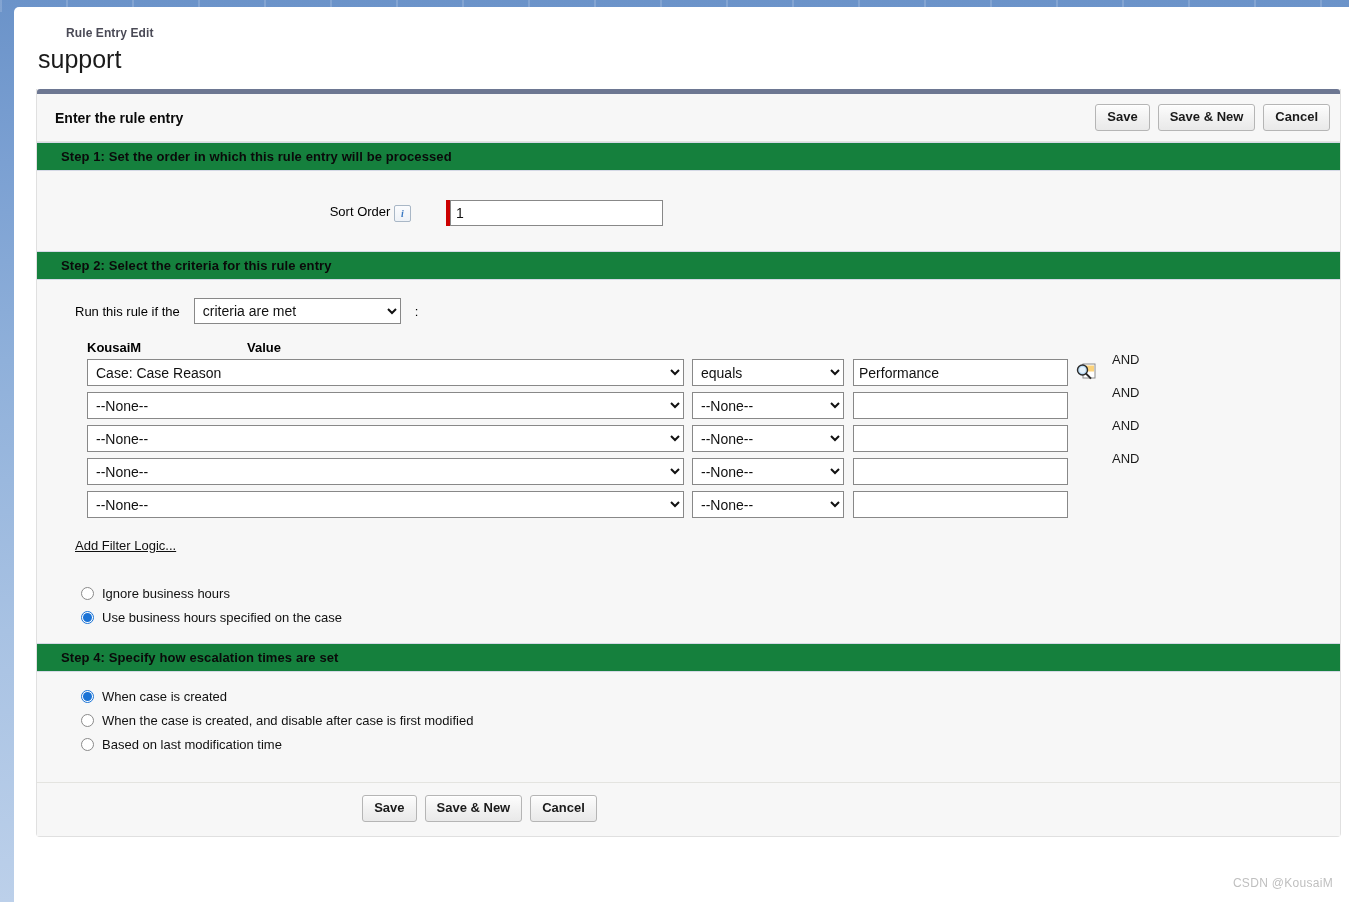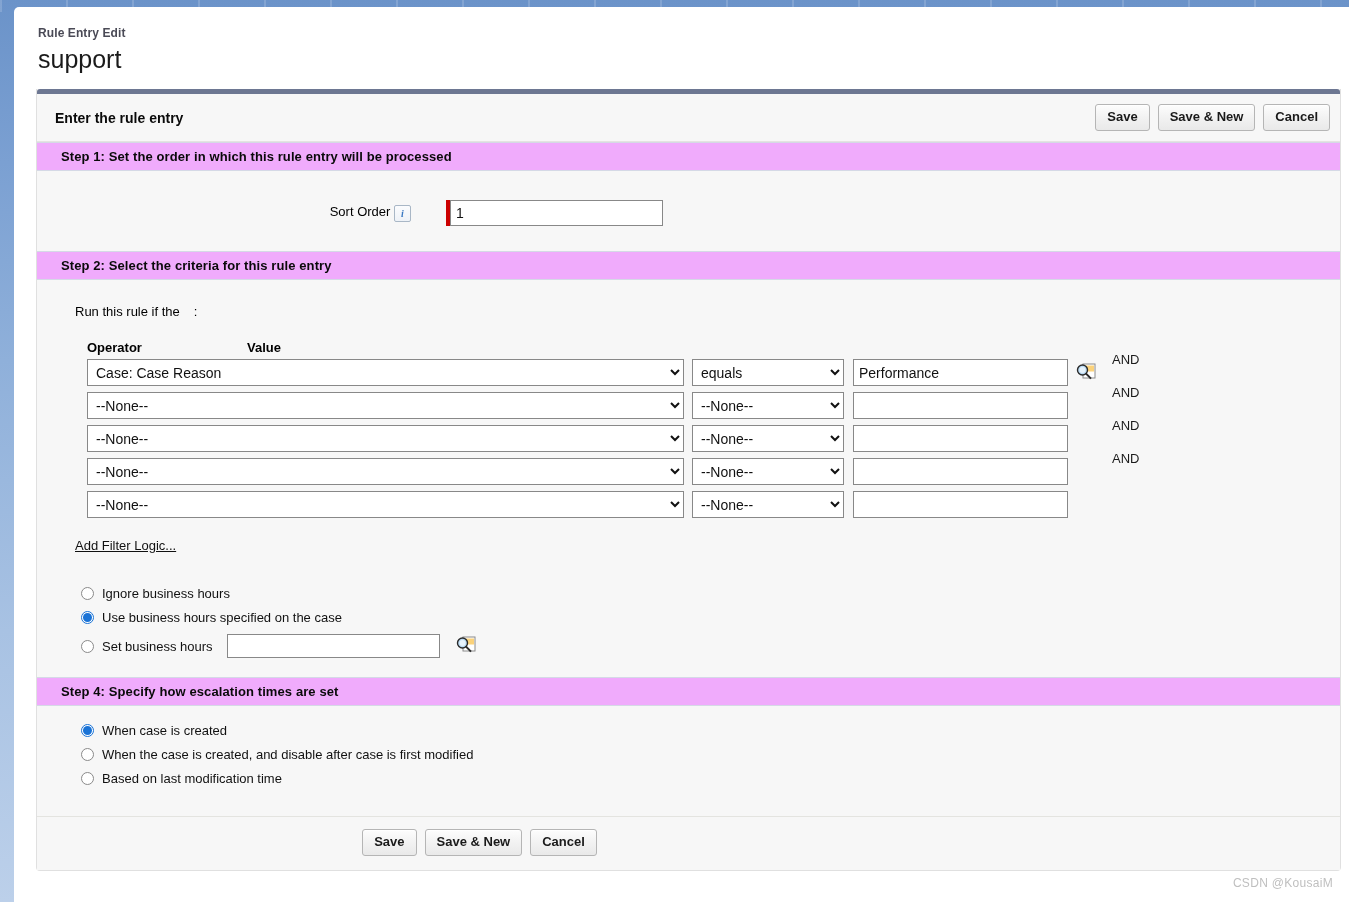--- a/index.html
+++ b/index.html
@@ -48,20 +48,21 @@
   
   .page-header {
     padding: 18px 0 0 24px;
   }
   .ph-eyebrow {
     font-size: 12px;
     font-weight: bold;
     color: #4a4a56;
     line-height: 16px;
     letter-spacing: 0.1px;
+    margin-left: 28px;
   }
   .ph-title {
     font-size: 25px;
     font-weight: normal;
     color: #1a1a1a;
     line-height: 32px;
     margin-top: 2px;
   }
 
   
@@ -108,21 +109,21 @@
     border: 1px solid #b5b5b5;
     border-radius: 3px;
     padding: 4px 11px 5px 11px;
     line-height: 16px;
     cursor: pointer;
     box-shadow: 0 1px 0 rgba(255,255,255,0.8) inset;
   }
 
   
   .step-bar {
-    background: #f0abfc;
+    background: #15803d;
     border-top: 1px solid #d5d9e6;
     border-bottom: 1px solid #d5d9e6;
     padding: 6px 0 6px 24px;
     font-size: 13px;
     font-weight: bold;
     color: #0a0a0a;
     letter-spacing: 0.1px;
   }
 
   .step-body {
@@ -352,26 +353,29 @@
           <input class="txt-input" style="width: 213px; height: 26px;" value="1">
         </div>
       </div>
     </div>
 
     <div class="step-bar">Step 2: Select the criteria for this rule entry</div>
     <div class="step-body">
 
       <div class="runrule-row">
         <span class="runrule-label">Run this rule if the</span>
+        <select class="sel" style="width:207px;">
+          <option>criteria are met</option>
+        </select>
         <span class="colon">:</span>
       </div>
 
       <div class="criteria-table">
         <div class="crit-head">
-          <div class="col-op">Operator</div>
+          <div class="col-op">KousaiM</div>
           <div class="col-val">Value</div>
         </div>
 
         <div class="crit-row">
           <select class="sel f-sel">
             <option>Case: Case Reason</option>
           </select>
           <select class="sel o-sel">
             <option>equals</option>
           </select>
@@ -442,34 +446,20 @@
 
     <div class="step-body" style="padding:10px 0 14px 0;">
       <div class="radio-row">
         <input type="radio" class="radio" name="bh" style="">
         <span>Ignore business hours</span>
       </div>
       <div class="radio-row">
         <input type="radio" class="radio" name="bh" checked="" style="">
         <span>Use business hours specified on the case</span>
       </div>
-      <div class="radio-row" style="height:34px;">
-        <input type="radio" class="radio" name="bh" style="">
-        <span>Set business hours</span>
-        <input class="txt-input bh-input" value="" style="">
-        <span class="lookup-btn" style="margin-left:16px;">
-          <svg width="20" height="19" viewBox="0 0 20 19" xmlns="http://www.w3.org/2000/svg">
-            <rect x="7" y="1" width="12" height="14" fill="#ffffff" stroke="#8a8a8a" stroke-width="1"></rect>
-            <rect x="10" y="2.5" width="8" height="6" fill="#fbd27a"></rect>
-            <circle cx="6.5" cy="7" r="5" fill="#bcdcf5" stroke="#2a2a2a" stroke-width="1.4"></circle>
-            <circle cx="6.5" cy="7" r="3" fill="#e7f3fc"></circle>
-            <line x1="9.8" y1="10.4" x2="15" y2="15.6" stroke="#2a2a2a" stroke-width="2"></line>
-          </svg>
-        </span>
-      </div>
     </div>
 
     <div class="step-bar">Step 4: Specify how escalation times are set</div>
     <div class="step-body" style="padding:12px 0 26px 0;">
       <div class="radio-row">
         <input type="radio" class="radio" name="esc" checked="" style="">
         <span>When case is created</span>
       </div>
       <div class="radio-row">
         <input type="radio" class="radio" name="esc" style="">

